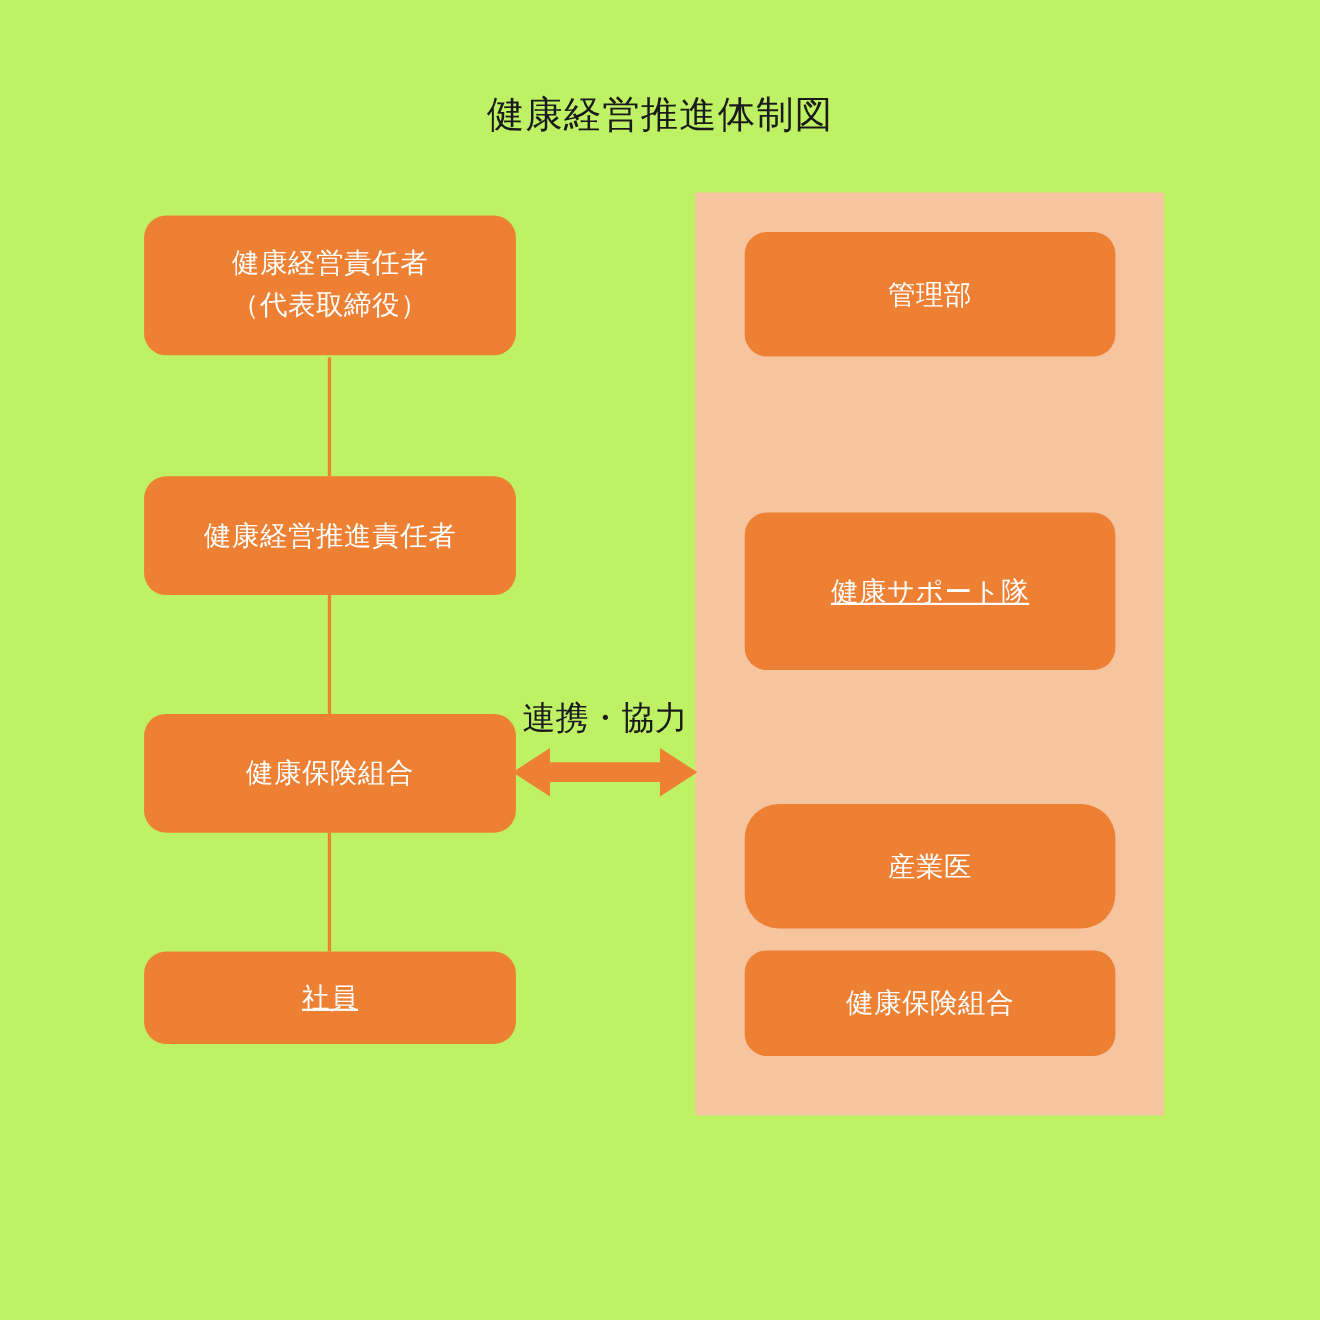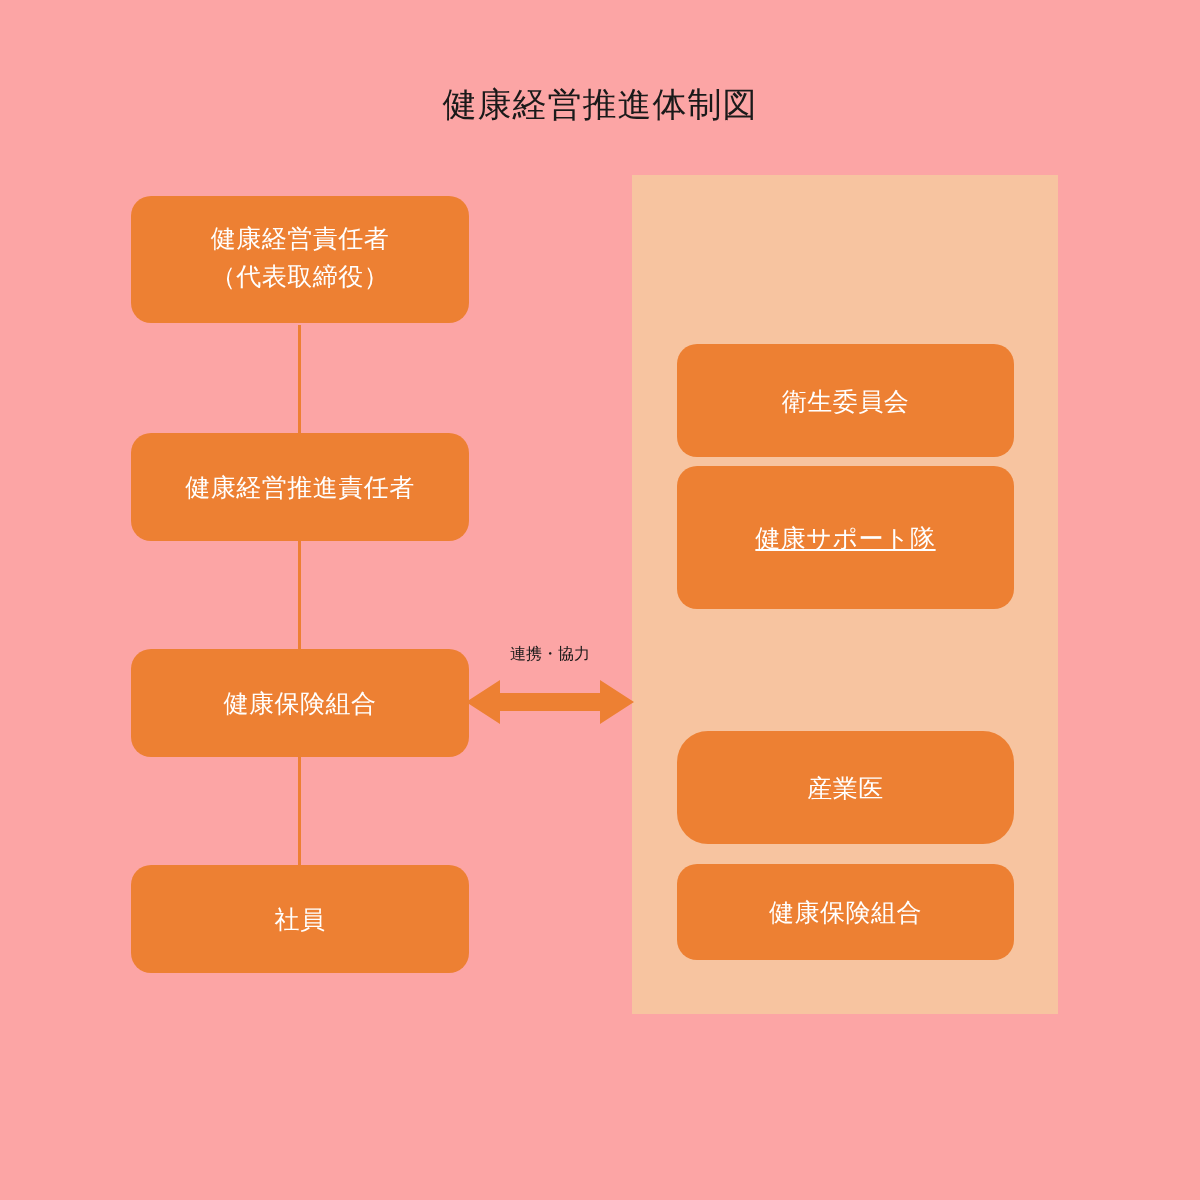--- a/index.html
+++ b/index.html
@@ -7,21 +7,21 @@
     padding: 0;
     background: #ffffff;
   }
   body {
     font-family: "Liberation Sans", "DejaVu Sans", sans-serif;
   }
   #canvas {
     position: relative;
     width: 1200px;
     height: 1200px;
-    background: #fca5a5;
+    background: #bef264;
     overflow: hidden;
   }
 
   
   .title {
     position: absolute;
     left: 0;
     top: 82px;
     width: 1200px;
     text-align: center;
@@ -87,21 +87,21 @@
     height: 46px;
   }
   .arrow-wrap svg { display: block; }
 
   .arrow-label {
     position: absolute;
     left: 466px;
     top: 640px;
     width: 168px;
     text-align: center;
-    font-size: 16px;
+    font-size: 30px;
     line-height: 28px;
     color: #1a1a1a;
     white-space: nowrap;
   }
 </style>
 </head>
 <body>
 
 <div id="canvas">
 
@@ -121,36 +121,36 @@
   </div>
 
   <div class="vline" style="top:541px; height:108px;"></div>
 
   <div class="node n-left" style="top:649px; height:108px;">
     <span class="label">健康保険組合</span>
   </div>
 
   <div class="vline" style="top:757px; height:108px;"></div>
 
-  <div class="node n-left" style="top:865px; height:108px;">
+  <div class="node n-left" style="top:865px; height:84px;text-decoration:underline;">
     <span class="label">社員</span>
   </div>
 
   <div class="arrow-label">連携・協力</div>
 
   <div class="arrow-wrap">
     <svg width="168" height="46" viewBox="0 0 168 46" xmlns="http://www.w3.org/2000/svg">
       <polygon fill="#ed8033" points="0,23 34,1 34,14 134,14 134,1 168,23 134,45 134,32 34,32 34,45"></polygon>
     </svg>
   </div>
 
+  <div class="node n-right" style="top:211px; height:113px;">
+    <span class="label">管理部</span>
+  </div>
 
-  <div class="node n-right" style="top:344px; height:113px;">
-    <span class="label">衛生委員会</span>
-  </div>
 
   <div class="node n-right" style="top:466px; height:143px;text-decoration:underline;">
     <span class="label">健康サポート隊</span>
   </div>
 
   <div class="node n-right" style="top:731px; height:113px;border-radius:31px;">
     <span class="label">産業医</span>
   </div>
 
   <div class="node n-right" style="top:864px; height:96px;">

